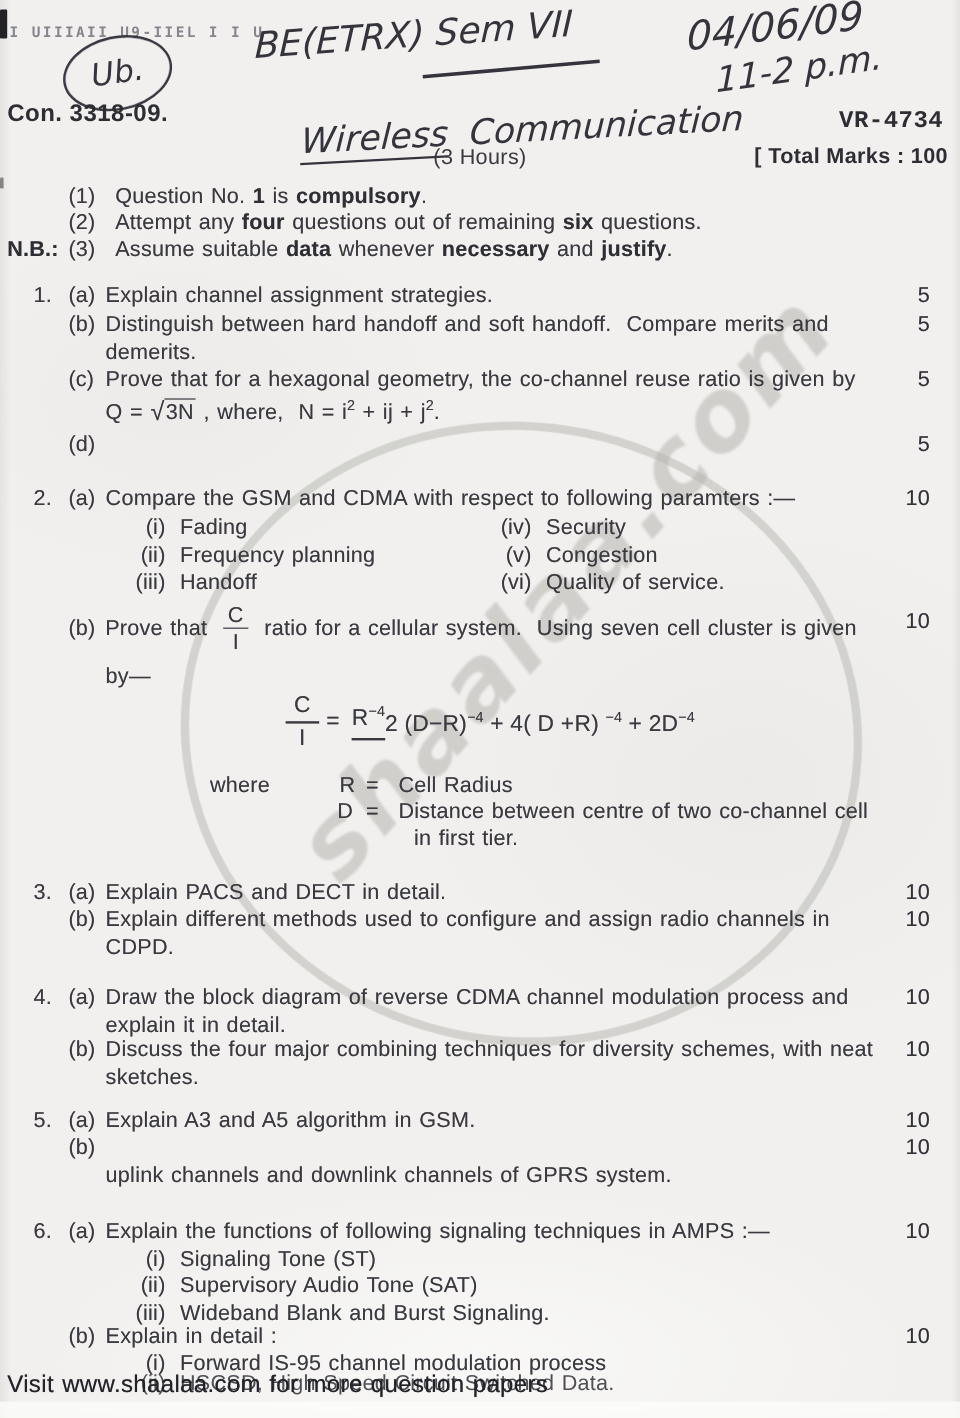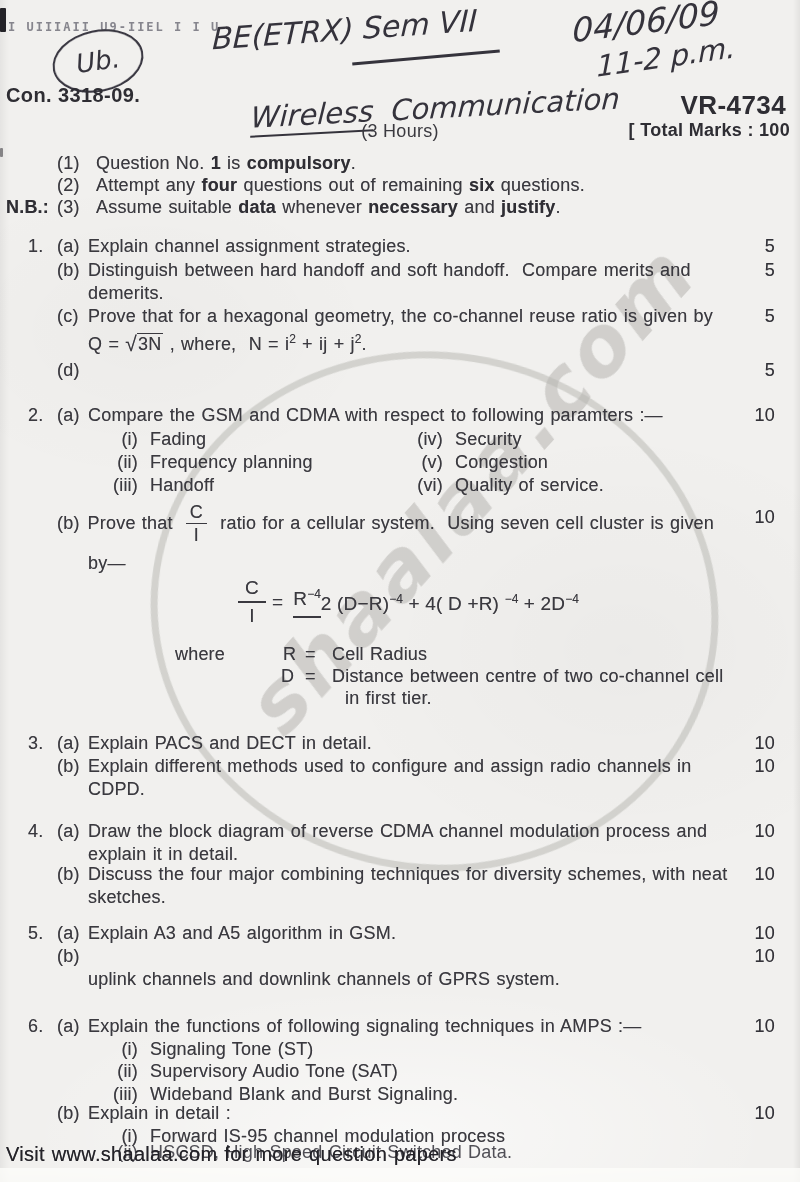--- a/index.html
+++ b/index.html
@@ -39,21 +39,21 @@
     box-shadow:inset 0 0 0 .5px rgba(59,57,67,.3);}
   .hw{font-family:"DejaVu Sans", sans-serif;font-style:italic;color:#35333c;white-space:pre;}
   .circ-txt{font-size:26px;transform:rotate(4deg);}
   .con{position:absolute;left:6px;top:84px;font-weight:700;font-size:20px;letter-spacing:.4px;color:#2e2d33;white-space:pre;}
   .course{position:absolute;left:212px;top:12px;font-size:30px;transform:rotate(-4deg) skewX(-6deg);}
   .subject{position:absolute;left:214px;top:58px;font-size:29px;transform:rotate(-3deg) skewX(-6deg);}
   .subj-w{border-bottom:2.5px solid #35333c;padding-bottom:1px;margin-right:18px;}
   .u-sem{position:absolute;left:352px;top:56px;width:148px;height:2.5px;background:#35333c;transform:rotate(-5deg);}
   .hw-date{position:absolute;left:572px;top:2px;font-size:33px;transform:rotate(-7deg) skewX(-8deg);}
   .hw-time{position:absolute;left:596px;top:40px;font-size:29px;transform:rotate(-8deg) skewX(-8deg);}
-  .vr{position:absolute;right:14px;top:90px;font-weight:700;font-size:26px;letter-spacing:.4px;color:#2e2d33;white-space:pre;}
+  .vr{position:absolute;right:14px;top:90px;font-weight:700;font-size:20px;letter-spacing:.4px;color:#2e2d33;white-space:pre;font-family:Liberation Mono, monospace;}
   .hours{position:absolute;left:0;right:0;top:121px;text-align:center;font-size:18px;letter-spacing:.3px;white-space:pre;}
   .tmarks{position:absolute;right:10px;top:120px;font-weight:700;font-size:18px;letter-spacing:.3px;color:#2e2d33;white-space:pre;}
   
   .row{position:absolute;left:0;width:100%;height:22px;font-size:18px;
     letter-spacing:.2px;word-spacing:1px;color:#3a393f;
     text-shadow:0 0 .5px rgba(45,44,50,.45);z-index:2;}
   .row>span{position:absolute;white-space:pre;}
   .qn{left:28px;}
   .pl{left:57px;}
   .tx{left:88px;}

